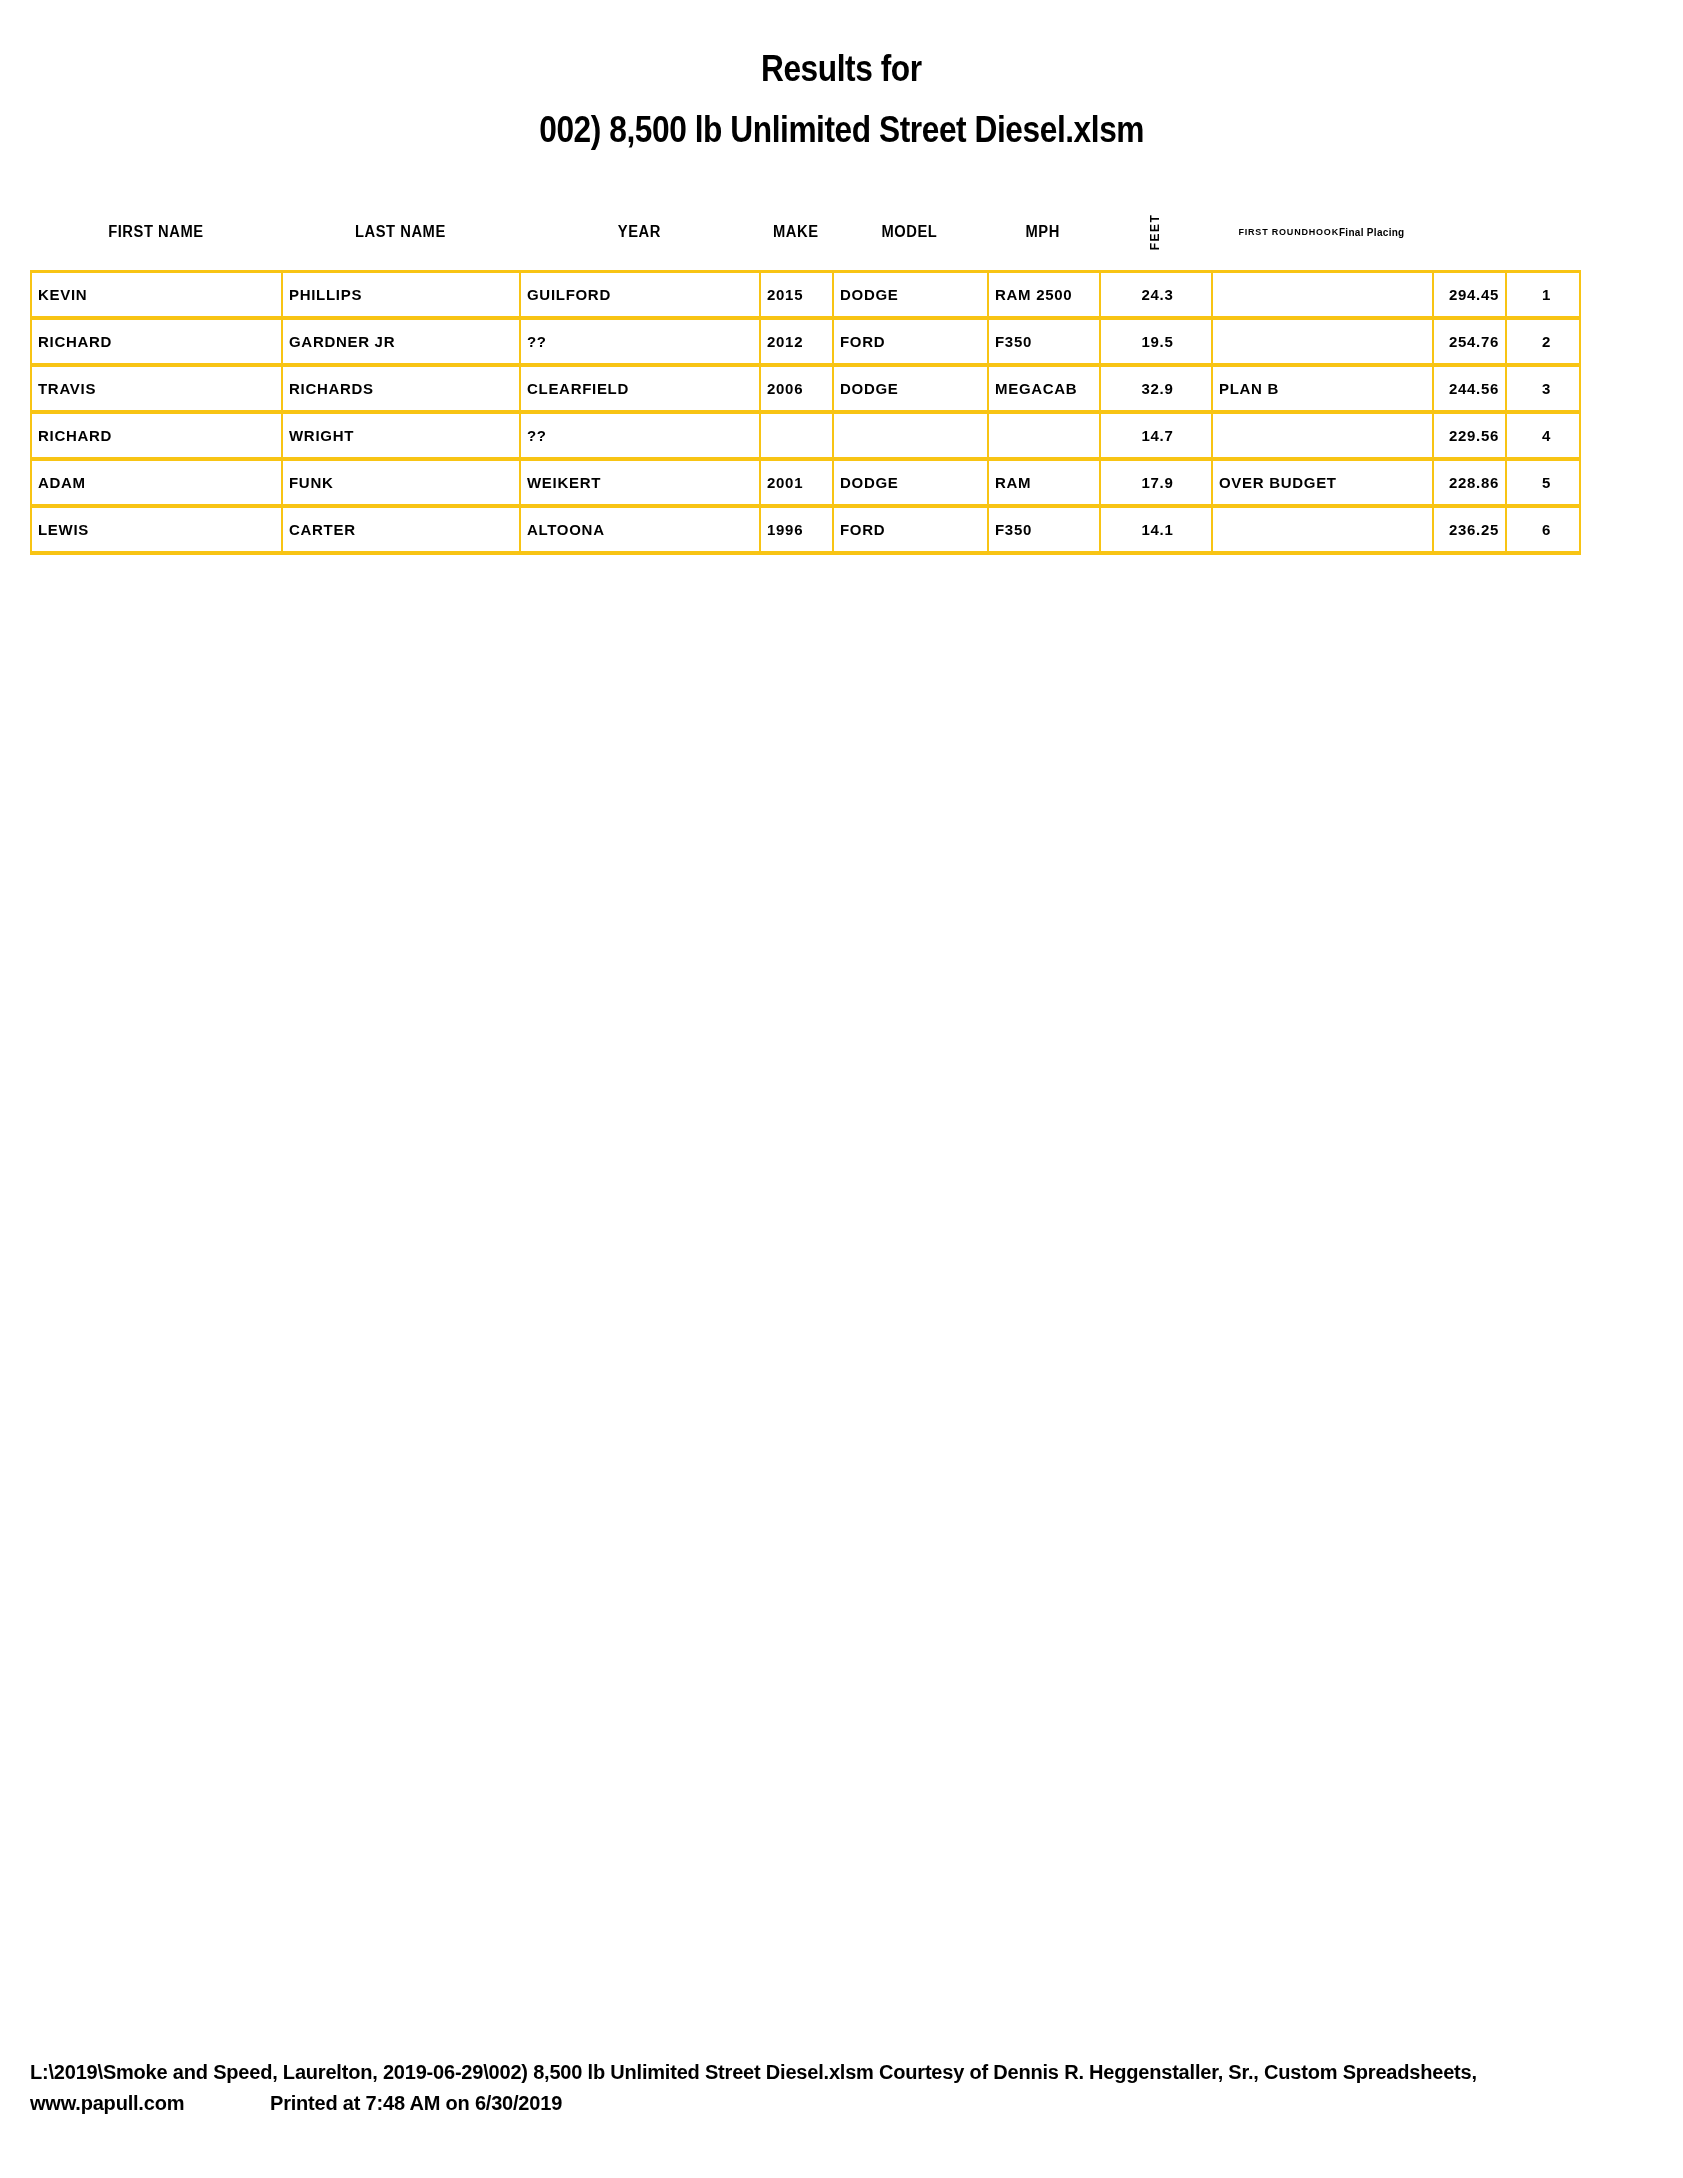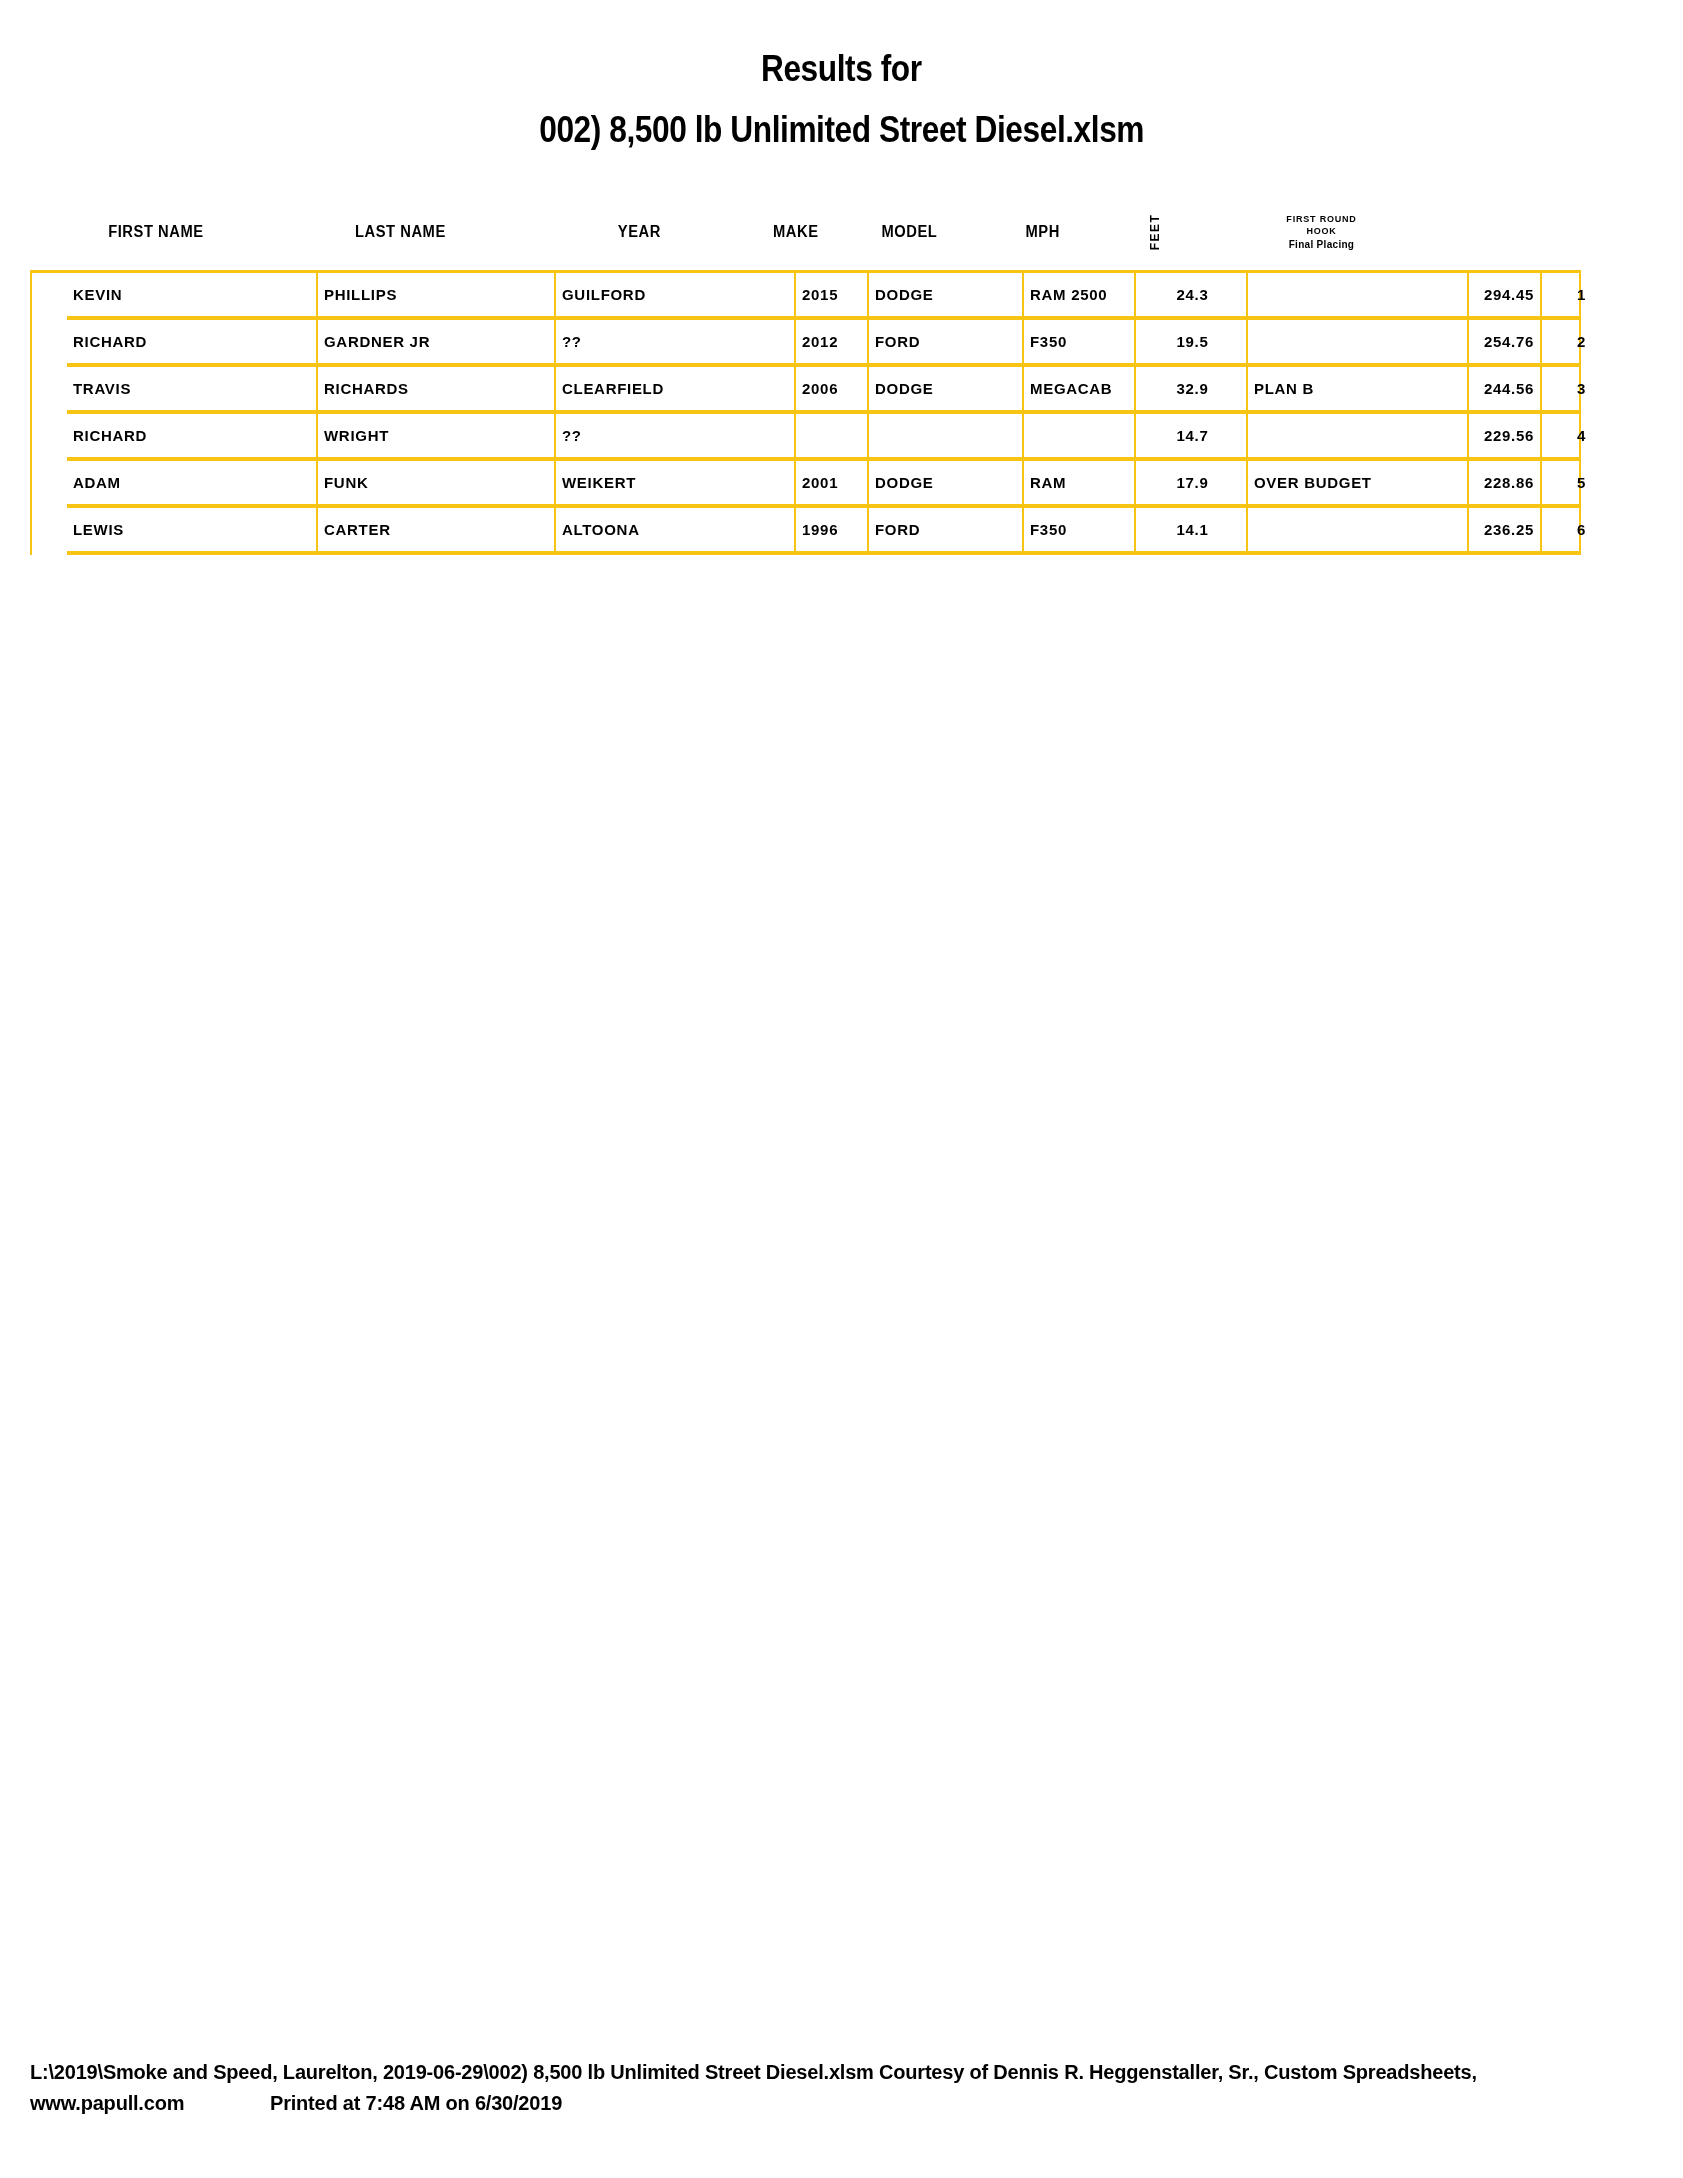--- a/index.html
+++ b/index.html
@@ -35,30 +35,30 @@
     display: flex; align-items: center; justify-content: center;
     font-weight: 700; font-size: 16px; letter-spacing: 0.6px;
     text-align: center;
   }
   .hcell .squeeze { display: inline-block; transform: scaleX(0.92); }
   .feet-rot {
     transform: rotate(-90deg);
     font-weight: 700; font-size: 12px; letter-spacing: 1.5px;
     white-space: nowrap;
   }
-  .hook-head { flex-direction: column; justify-content: center; line-height: 12px; }
+  .hook-head { flex-direction: row; justify-content: center; line-height: 12px; }
   .hook-head .hh1, .hook-head .hh2 { font-weight: 700; font-size: 9px; letter-spacing: 0.8px; }
   .hook-head .hh3 { font-weight: 700; font-size: 10px; letter-spacing: 0.3px; margin-top: 2px; }
 
   .grid-body {
     border-top: 3px solid var(--gold);
     border-left: 2px solid var(--gold);
     border-right: 2px solid var(--gold);
   }
-  .trow { border-bottom: 4px solid var(--gold); margin-left: 35px; }
+  .trow { border-bottom: 4px solid var(--gold); }
   .cell {
     height: 43px;
     display: flex; align-items: center;
     font-weight: 700; font-size: 15px; letter-spacing: 0.7px;
     padding: 0 5px;
     overflow: hidden; white-space: nowrap;
     border-right: 2px solid var(--gold);
   }
   .cell:last-child { border-right: none; }
   .al-left   { justify-content: flex-start; padding-left: 6px; }

